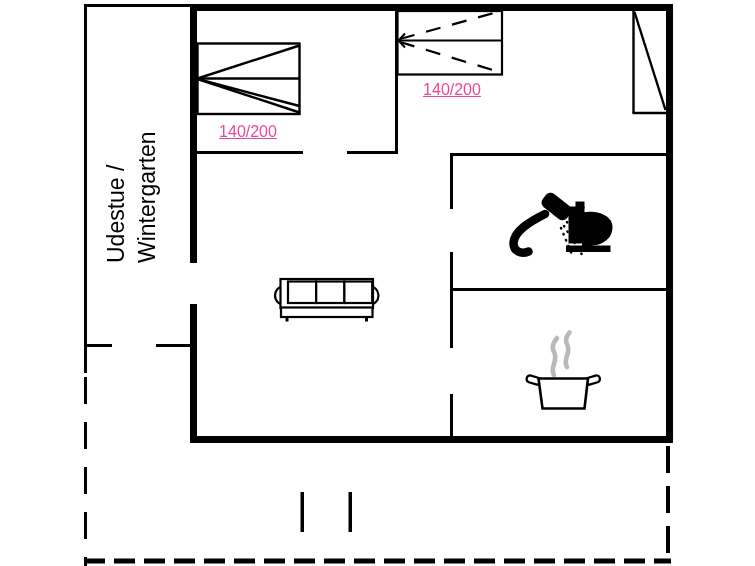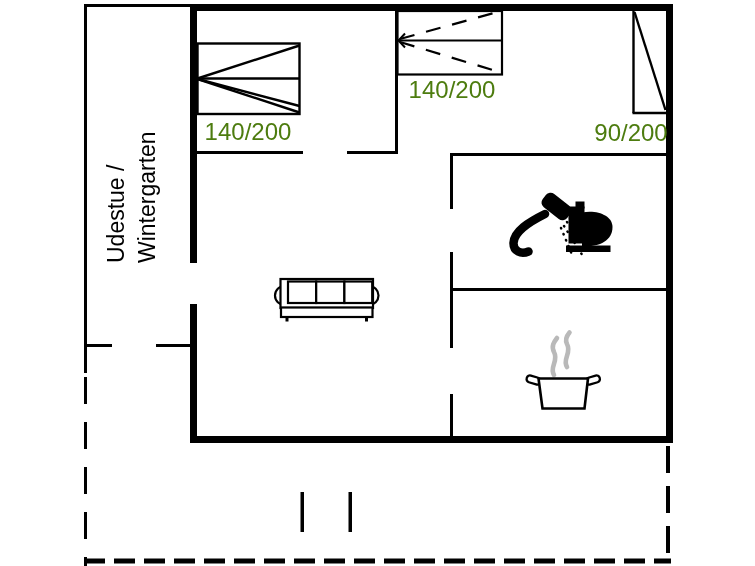--- a/index.html
+++ b/index.html
@@ -8,25 +8,26 @@
     width:755px;height:566px;
     background:#ffffff;
     font-family:"Liberation Sans", sans-serif;
     overflow:hidden;
   }
   .canvas svg{position:absolute;left:0;top:0;}
   .dim-label{
     position:absolute;
     width:104px;
     text-align:center;
-    font-size:24px;
+    font-size:16px;
     line-height:22px;
-    color:#4d7c0f;
+    color:#ec4899;
     letter-spacing:0px;
     white-space:nowrap;
+    text-decoration:underline;
   }
   .annex-label{
     position:absolute;
     left:101px;top:263px;
     transform:rotate(-90deg);
     transform-origin:0 0;
     font-size:23px;
     line-height:30.5px;
     color:#000;
     white-space:nowrap;
@@ -141,15 +142,14 @@
 
   </svg>
 
   <div class="annex-label">
     <span>Udestue /</span>
     <span>Wintergarten</span>
   </div>
 
   <div class="dim-label" style="left:196px;top:121px;">140/200</div>
   <div class="dim-label" style="left:400px;top:79px;">140/200</div>
-  <div class="dim-label" style="left:579px;top:122px;">90/200</div>
 
 </div>
 
 </body></html>

